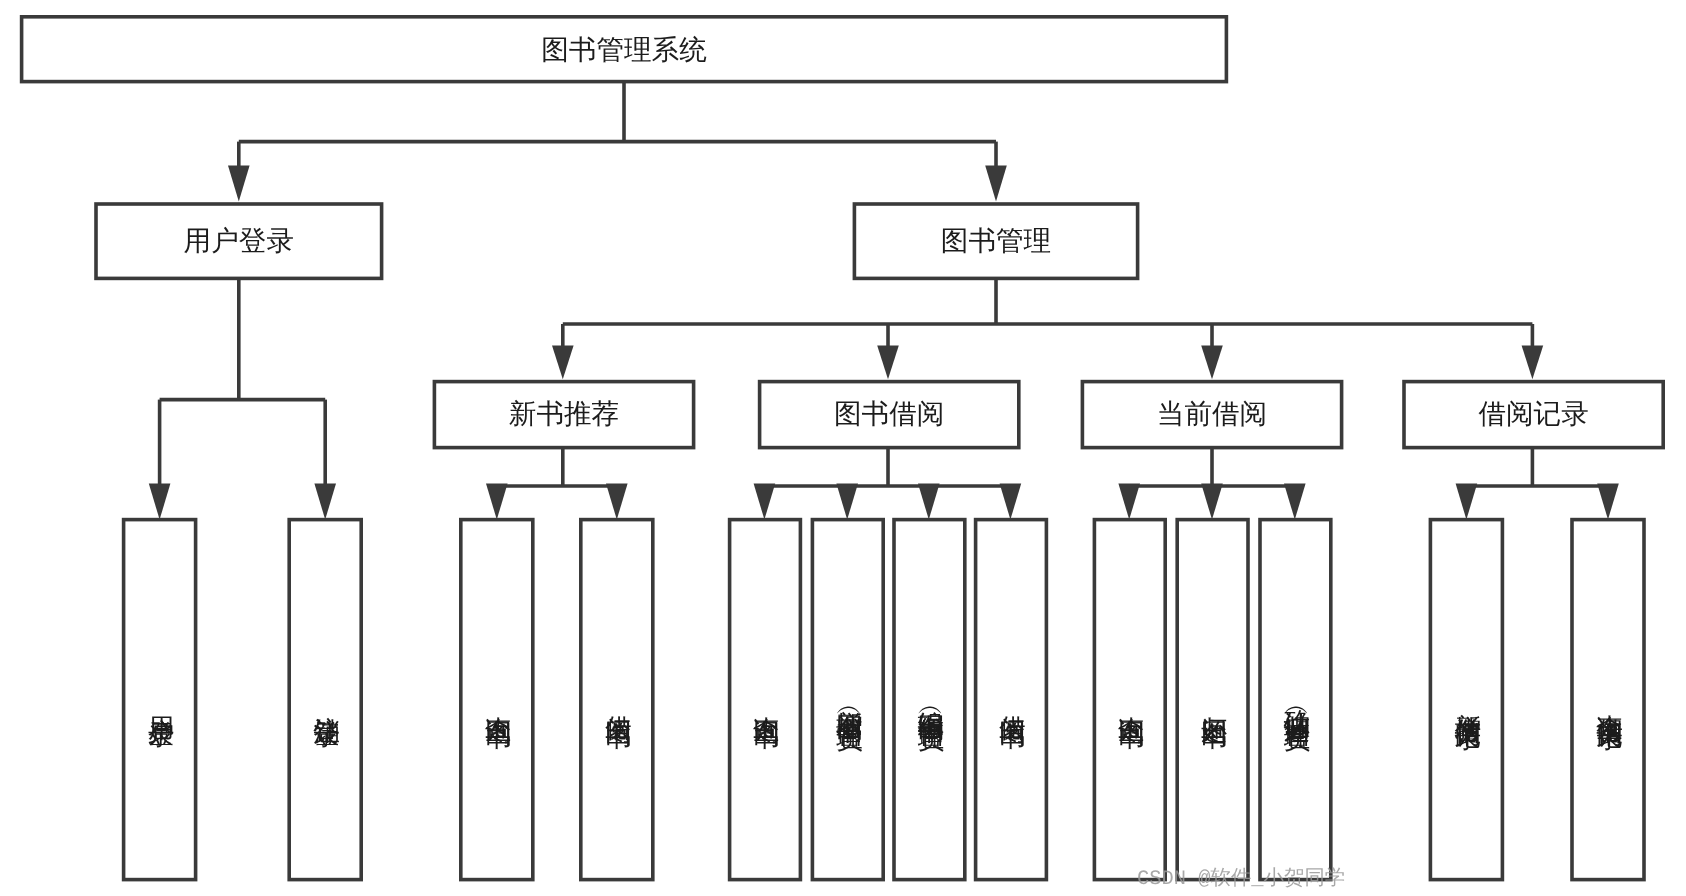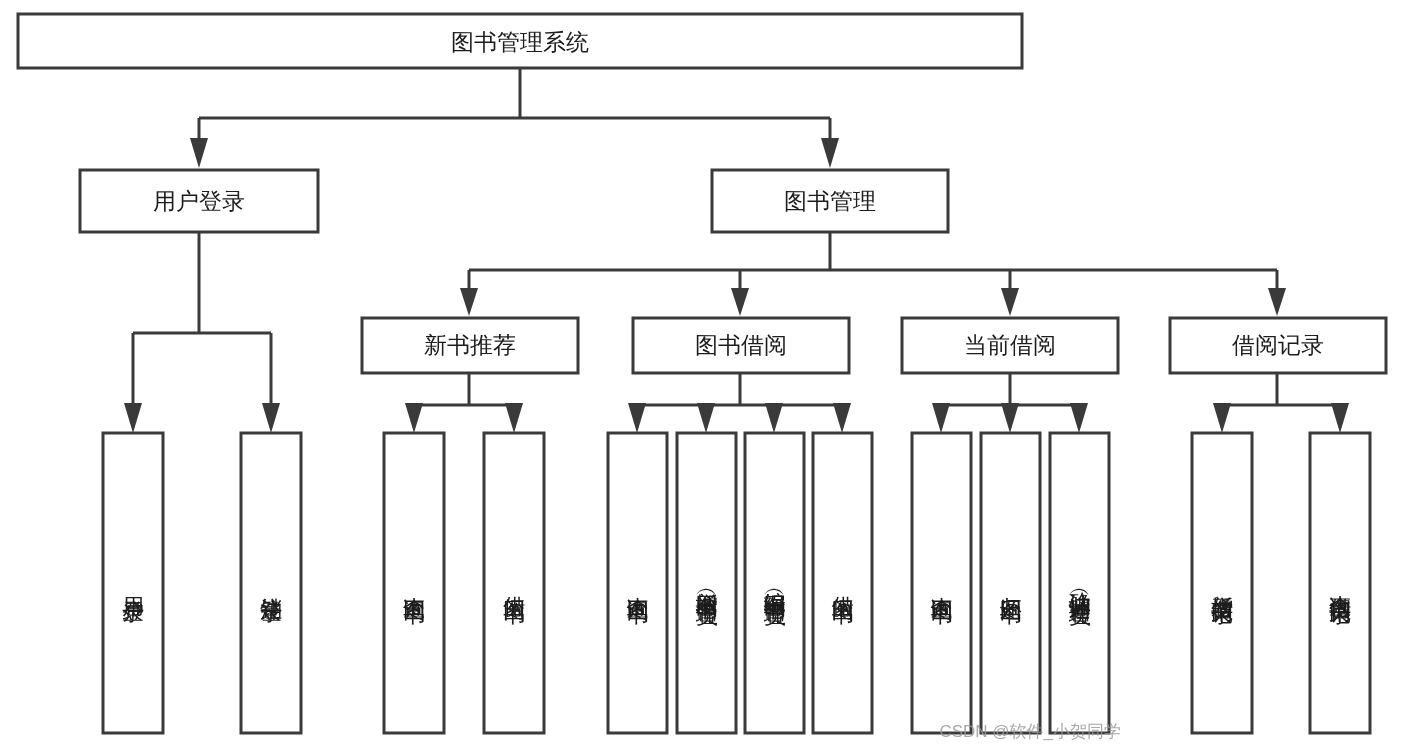--- a/index.html
+++ b/index.html
@@ -61,21 +61,21 @@
     letter-spacing: 2px;
     color: #1c1c1c;
     white-space: nowrap;
     pointer-events: none;
     user-select: none;
   }
   .watermark {
     position: absolute;
     right: 8px;
     bottom: 4px;
-    font-family: Liberation Sans, sans-serif;
+    font-family: Liberation Mono, monospace;
     font-size: 17px;
     color: #9a9a9a;
     white-space: nowrap;
     opacity: 0.85;
   }
 </style>
 </head>
 <body>
 
 <div id="diagram-root">

